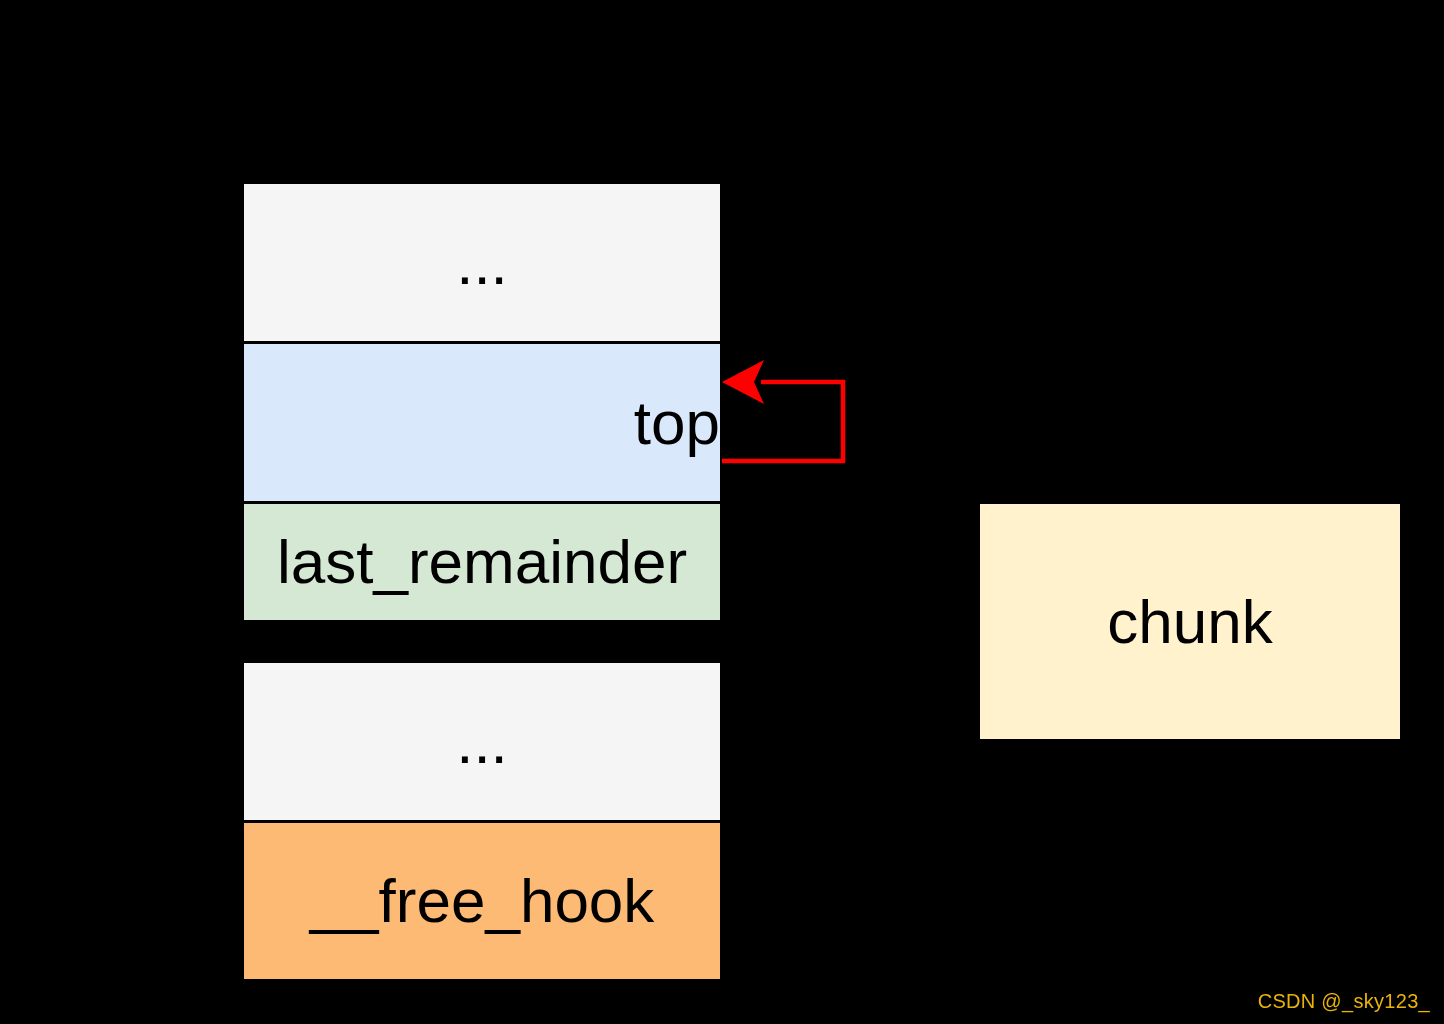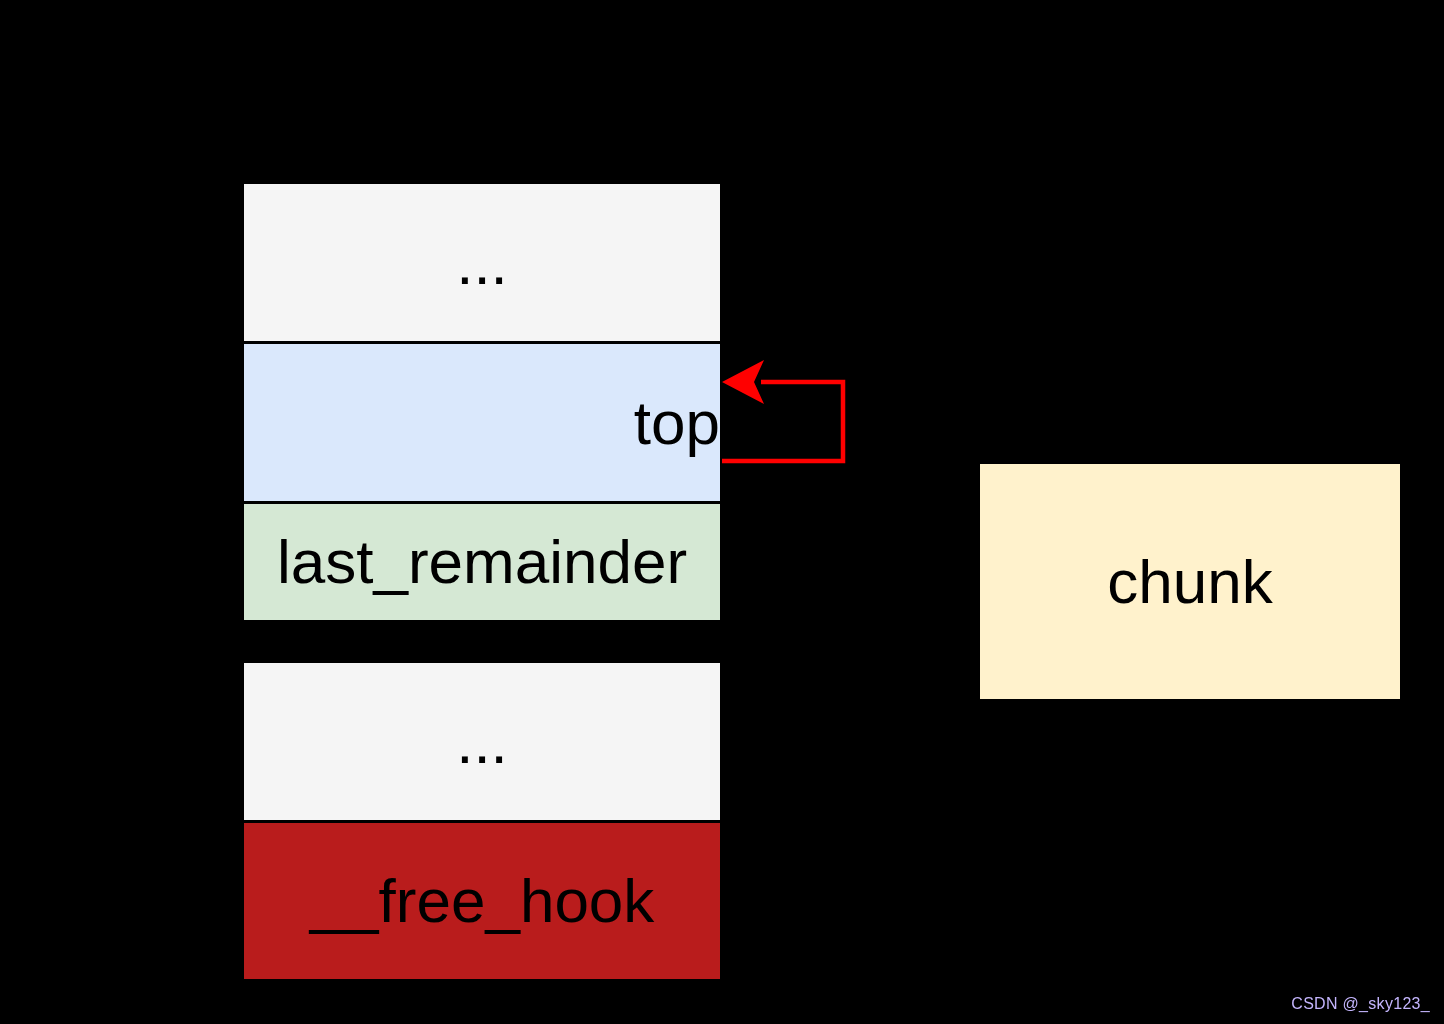--- a/index.html
+++ b/index.html
@@ -49,22 +49,22 @@
     left: 0;
     top: 0;
     width: 1444px;
     height: 1024px;
     pointer-events: none;
   }
   .watermark {
     position: absolute;
     right: 14px;
     bottom: 11px;
-    font-size: 16px;
-    color: #c4b5fd;
+    font-size: 20px;
+    color: #eab308;
     letter-spacing: 0.3px;
   }
 </style>
 </head>
 <body>
 
 <div class="scene">
 
   <div>
     <div class="cell cell-0" style="background-color: rgb(245, 245, 245);">
@@ -76,29 +76,29 @@
     </div>
 
     <div class="cell cell-2" style="background-color: rgb(213, 232, 212);">
       <span>last_remainder</span>
     </div>
 
     <div class="cell cell-3" style="background-color: rgb(245, 245, 245);">
       <span>...</span>
     </div>
 
-    <div class="cell cell-4" style="background-color: #b91c1c;">
+    <div class="cell cell-4" style="background-color: #fdba74;">
       <span>__free_hook</span>
     </div>
   </div>
 
   <svg class="arrow-svg" viewBox="0 0 1444 1024">
     <path d="M 722 461 L 843 461 L 843 382 L 761 382" fill="none" stroke-width="4.5" stroke="#FF0000"></path>
     <polygon points="722,382 764,360 754,382 764,404" stroke="none" fill="#FF0000"></polygon>
   </svg>
 
-  <div class="chunk-box" style="background-color: rgb(255, 242, 204);">
+  <div class="chunk-box" style="background-color: rgb(255, 242, 204); margin-top: 40px;">
     <span>chunk</span>
   </div>
 
   <div class="watermark">CSDN @_sky123_</div>
 
 </div>
 
 </body></html>

